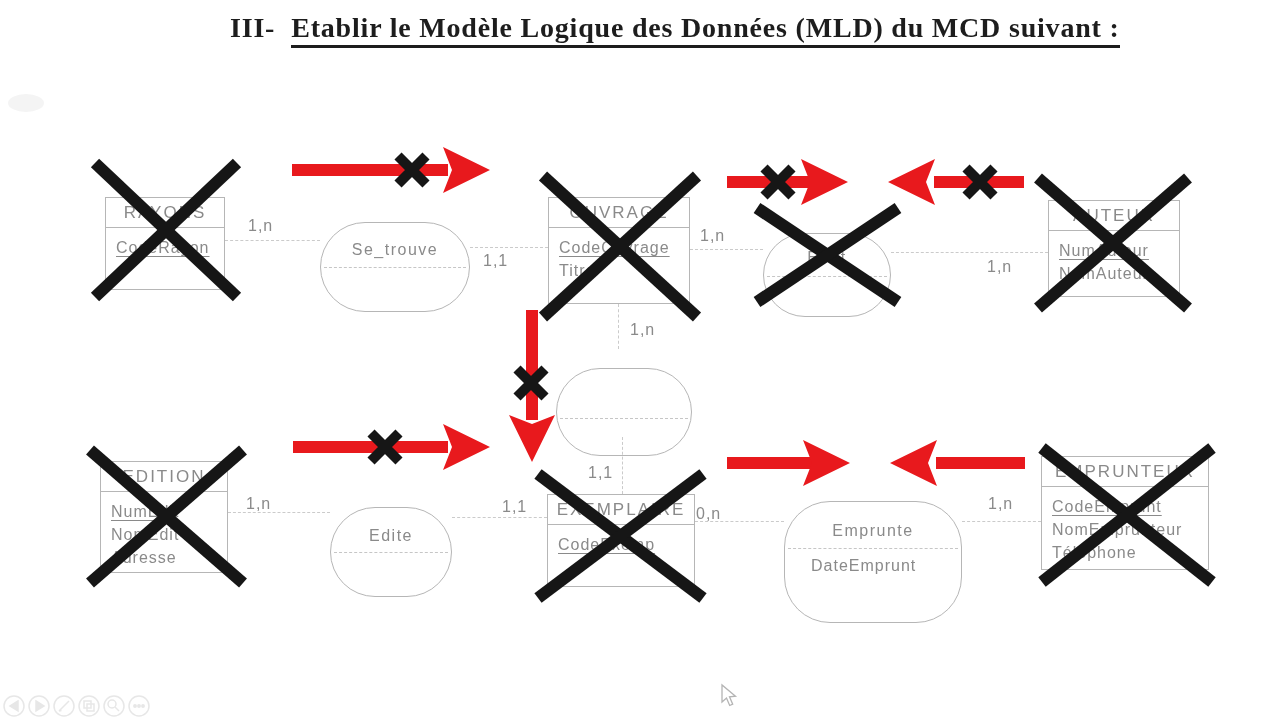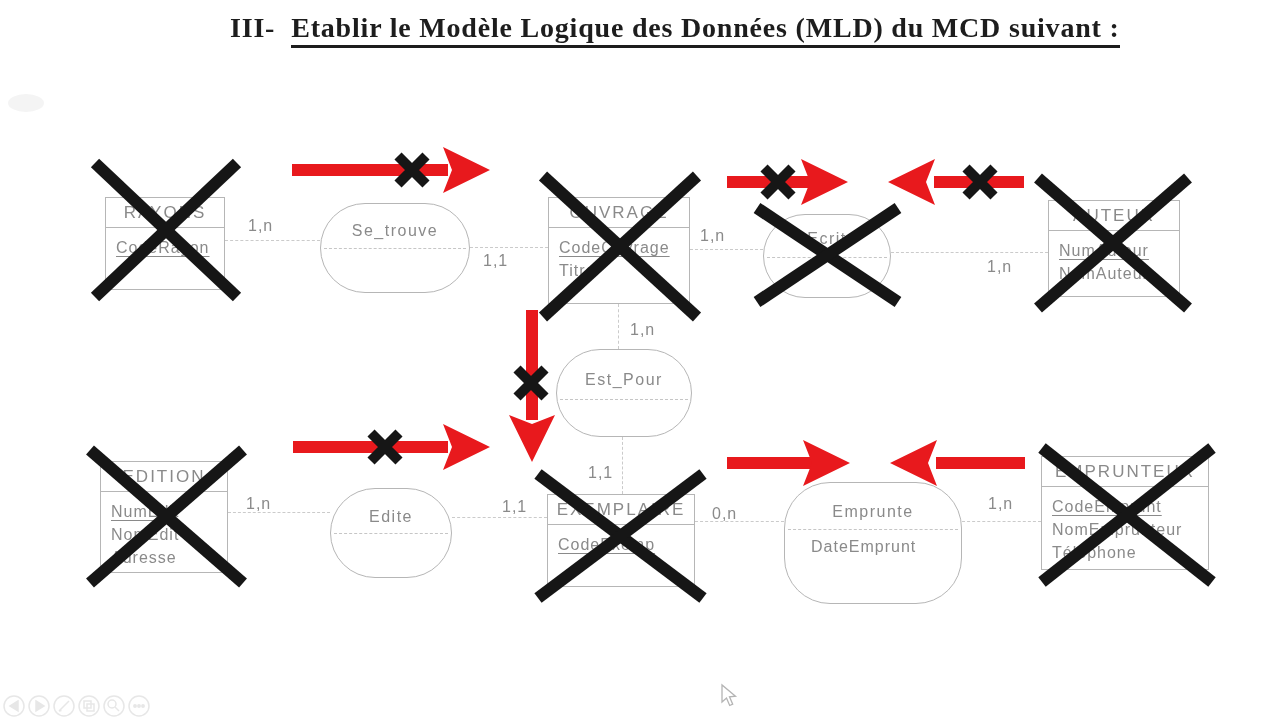--- a/index.html
+++ b/index.html
@@ -17,21 +17,21 @@
   
   .entity { position:absolute; border:1px solid var(--scan-border); color:var(--scan-ink); }
   .entity-head { height:30px; line-height:30px; text-align:center; font-size:17px;
                  letter-spacing:2px; border-bottom:1px solid var(--scan-border); }
   .entity-attrs { padding:8px 10px 0 10px; font-size:16px; letter-spacing:1px; }
   .attr { line-height:23px; }
   .attr.key { text-decoration:underline; text-underline-offset:3px; }
 
   
   .relation { position:absolute; border:1px solid var(--scan-border); border-radius:46px;
-              color:var(--scan-ink); overflow:hidden; }
+              color:var(--scan-ink); overflow:hidden;margin-top:19px; }
   .rel-name { text-align:center; font-size:16px; letter-spacing:1.5px; }
   .rel-divider { position:absolute; left:3px; right:3px; border-top:1px dashed #c6c6c6; }
   .rel-attrs { position:absolute; left:26px; right:6px; font-size:16px; letter-spacing:1px; }
   .rel-attrs .attr { line-height:28px; }
 
   
   .connector-h { position:absolute; border-top:1px dashed #cbcbcb; height:0; }
   .connector-v { position:absolute; border-left:1px dashed #cbcbcb; width:0; }
   .cardinality { position:absolute; font-size:16px; color:var(--scan-ink); letter-spacing:1px; }
 
@@ -108,21 +108,20 @@
     <div class="rel-name" style="padding-top:18px;">Se_trouve</div>
     <div class="rel-divider" style="top:44px;"></div>
   </div>
 
   <div class="relation" style="left:763px; top:214px; width:128px; height:84px;">
     <div class="rel-name" style="padding-top:15px;">Ecrit</div>
     <div class="rel-divider" style="top:42px;"></div>
   </div>
 
   <div class="relation" style="left:556px; top:349px; width:136px; height:88px;">
-    <div class="rel-name" style="padding-top:21px;">Est_Pour</div>
     <div class="rel-divider" style="top:49px;"></div>
   </div>
 
   <div class="relation" style="left:330px; top:488px; width:122px; height:90px;">
     <div class="rel-name" style="padding-top:19px;">Edite</div>
     <div class="rel-divider" style="top:44px;"></div>
   </div>
 
   <div class="relation" style="left:784px; top:482px; width:178px; height:122px;">
     <div class="rel-name" style="padding-top:20px;">Emprunte</div>
@@ -144,21 +143,21 @@
   <div class="connector-h" style="left:962px; top:521px; width:79px;"></div>
 
   <span class="cardinality" style="left:248px; top:217px;">1,n</span>
   <span class="cardinality" style="left:483px; top:252px;">1,1</span>
   <span class="cardinality" style="left:700px; top:227px;">1,n</span>
   <span class="cardinality" style="left:987px; top:258px;">1,n</span>
   <span class="cardinality" style="left:630px; top:321px;">1,n</span>
   <span class="cardinality" style="left:588px; top:464px;">1,1</span>
   <span class="cardinality" style="left:246px; top:495px;">1,n</span>
   <span class="cardinality" style="left:502px; top:498px;">1,1</span>
-  <span class="cardinality" style="left:712px; top:505px;">0,n</span>
+  <span class="cardinality" style="left:696px; top:505px;">0,n</span>
   <span class="cardinality" style="left:988px; top:495px;">1,n</span>
 
   <svg class="overlay" width="1280" height="720" viewBox="0 0 1280 720">
     <ellipse class="smudge" cx="26" cy="103" rx="18" ry="9"></ellipse>
 
     <g class="crossout">
       <line x1="95" y1="163" x2="237" y2="297"></line>
         <line x1="237" y1="163" x2="95" y2="297"></line>
     </g>
     <g class="crossout">

